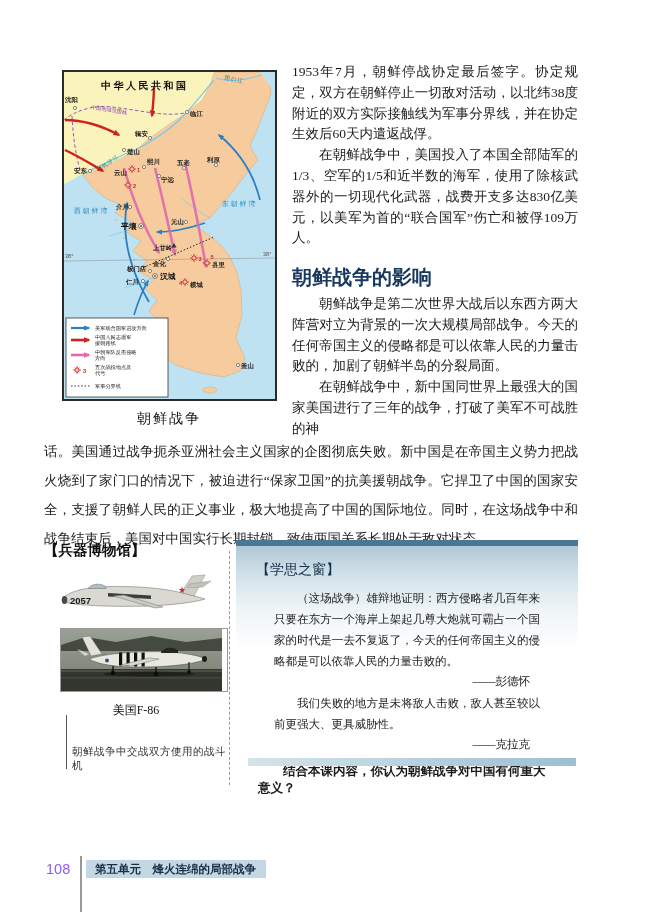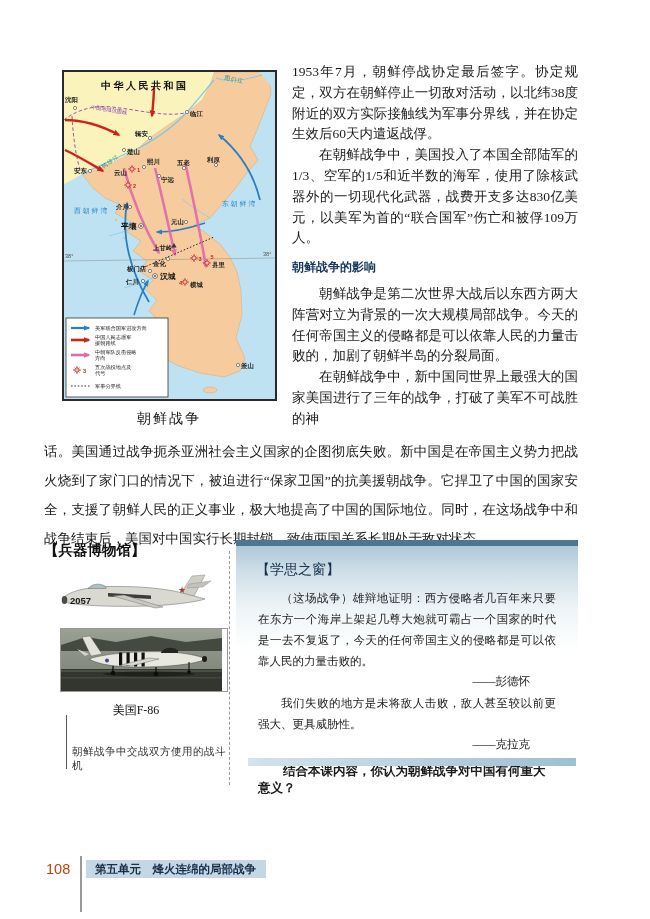--- a/index.html
+++ b/index.html
@@ -19,51 +19,51 @@
   .lgd{font-family:"Liberation Sans",sans-serif;font-size:5.2px;fill:#222;}
   .star-no{font-family:"Liberation Sans",sans-serif;font-weight:bold;font-size:5.6px;fill:#cf2218;}
   .map-title{font-family:"Liberation Serif",serif;font-weight:bold;font-size:10px;fill:#111;letter-spacing:2.5px;}
 
   
   .textcol{position:absolute;left:292px;top:62px;width:286px;
            font-size:13.5px;line-height:20.8px;text-align:justify;}
   .textcol p{margin:0;text-indent:2em;}
   .textcol p.noindent{text-indent:0;}
   .sec-heading{font-family:"Liberation Sans",sans-serif;font-weight:bold;color:#17375e;
-               font-size:12px;margin:8px 0 6px 0;text-indent:0;}
+               font-size:20px;margin:18px 0 6px 0;text-indent:0;}
   .fulltext{position:absolute;left:44px;top:437px;width:534px;
             font-size:13.5px;line-height:29px;text-align:justify;}
 
   
   .museum{position:absolute;left:44px;top:541px;width:184px;}
   .museum-heading{font-size:14.5px;font-weight:bold;color:#111;margin:0;}
   .mig-wrap{margin:12px 0 0 12px;}
   .mcap{text-align:center;font-size:12px;color:#111;margin:3px 0 10px 0;}
   .photo-wrap{margin-left:16px;border:1px solid #999;line-height:0;}
   .bracket-line{position:absolute;left:22px;top:174px;width:1px;height:54px;background:#555;}
   .museum-note{margin:26px 0 0 28px;font-size:10.5px;color:#333;letter-spacing:0.5px;}
 
   .vsep{position:absolute;left:229px;top:551px;height:234px;width:0;border-left:1px dashed #9a9a9a;}
 
   
   .window{position:absolute;left:236px;top:540px;width:342px;height:228px;
           background:linear-gradient(180deg,#a8c3d3 0%,#cfdfe8 14%,#eef4f7 30%,#ffffff 48%);}
   .window .strip{height:6px;background:#4b7694;}
   .window-heading{font-family:"Liberation Sans",sans-serif;font-weight:normal;color:#16324e;
                   font-size:14px;margin:15px 0 9px 20px;}
-  .quote{margin:0 22px;font-size:11.5px;line-height:21px;text-indent:2em;color:#222;text-align:justify;}
+  .quote{margin:0 38px;font-size:11.5px;line-height:21px;text-indent:2em;color:#222;text-align:justify;}
   .attr{text-align:right;margin:0 48px 2px 0;font-size:11.5px;line-height:19px;color:#222;}
   .question{font-family:"Liberation Sans",sans-serif;font-weight:bold;font-size:12.5px;
             color:#1a1a1a;margin:9px 22px 0 22px;text-indent:2em;}
   .window .bar{position:absolute;bottom:2px;left:12px;right:2px;height:8px;
                background:linear-gradient(90deg,#d5e3ea,#9dbfd3);}
 
   
   .footer-num{position:absolute;left:46px;top:861px;font-family:"Liberation Sans",sans-serif;
-              font-size:14.5px;color:#c2410c;}
+              font-size:14.5px;color:#8b5cf6;}
   .footer-line{position:absolute;left:80px;top:856px;width:2px;height:56px;background:#999;}
   .footer-banner{position:absolute;left:86px;top:860px;height:18px;line-height:18px;padding:0 10px 0 9px;
                  background:#c3d7e4;font-family:"Liberation Sans",sans-serif;font-size:11.5px;
                  font-weight:bold;color:#1a2f45;white-space:nowrap;}
 </style>
 </head>
 <body>
 
 <div class="page">
 

